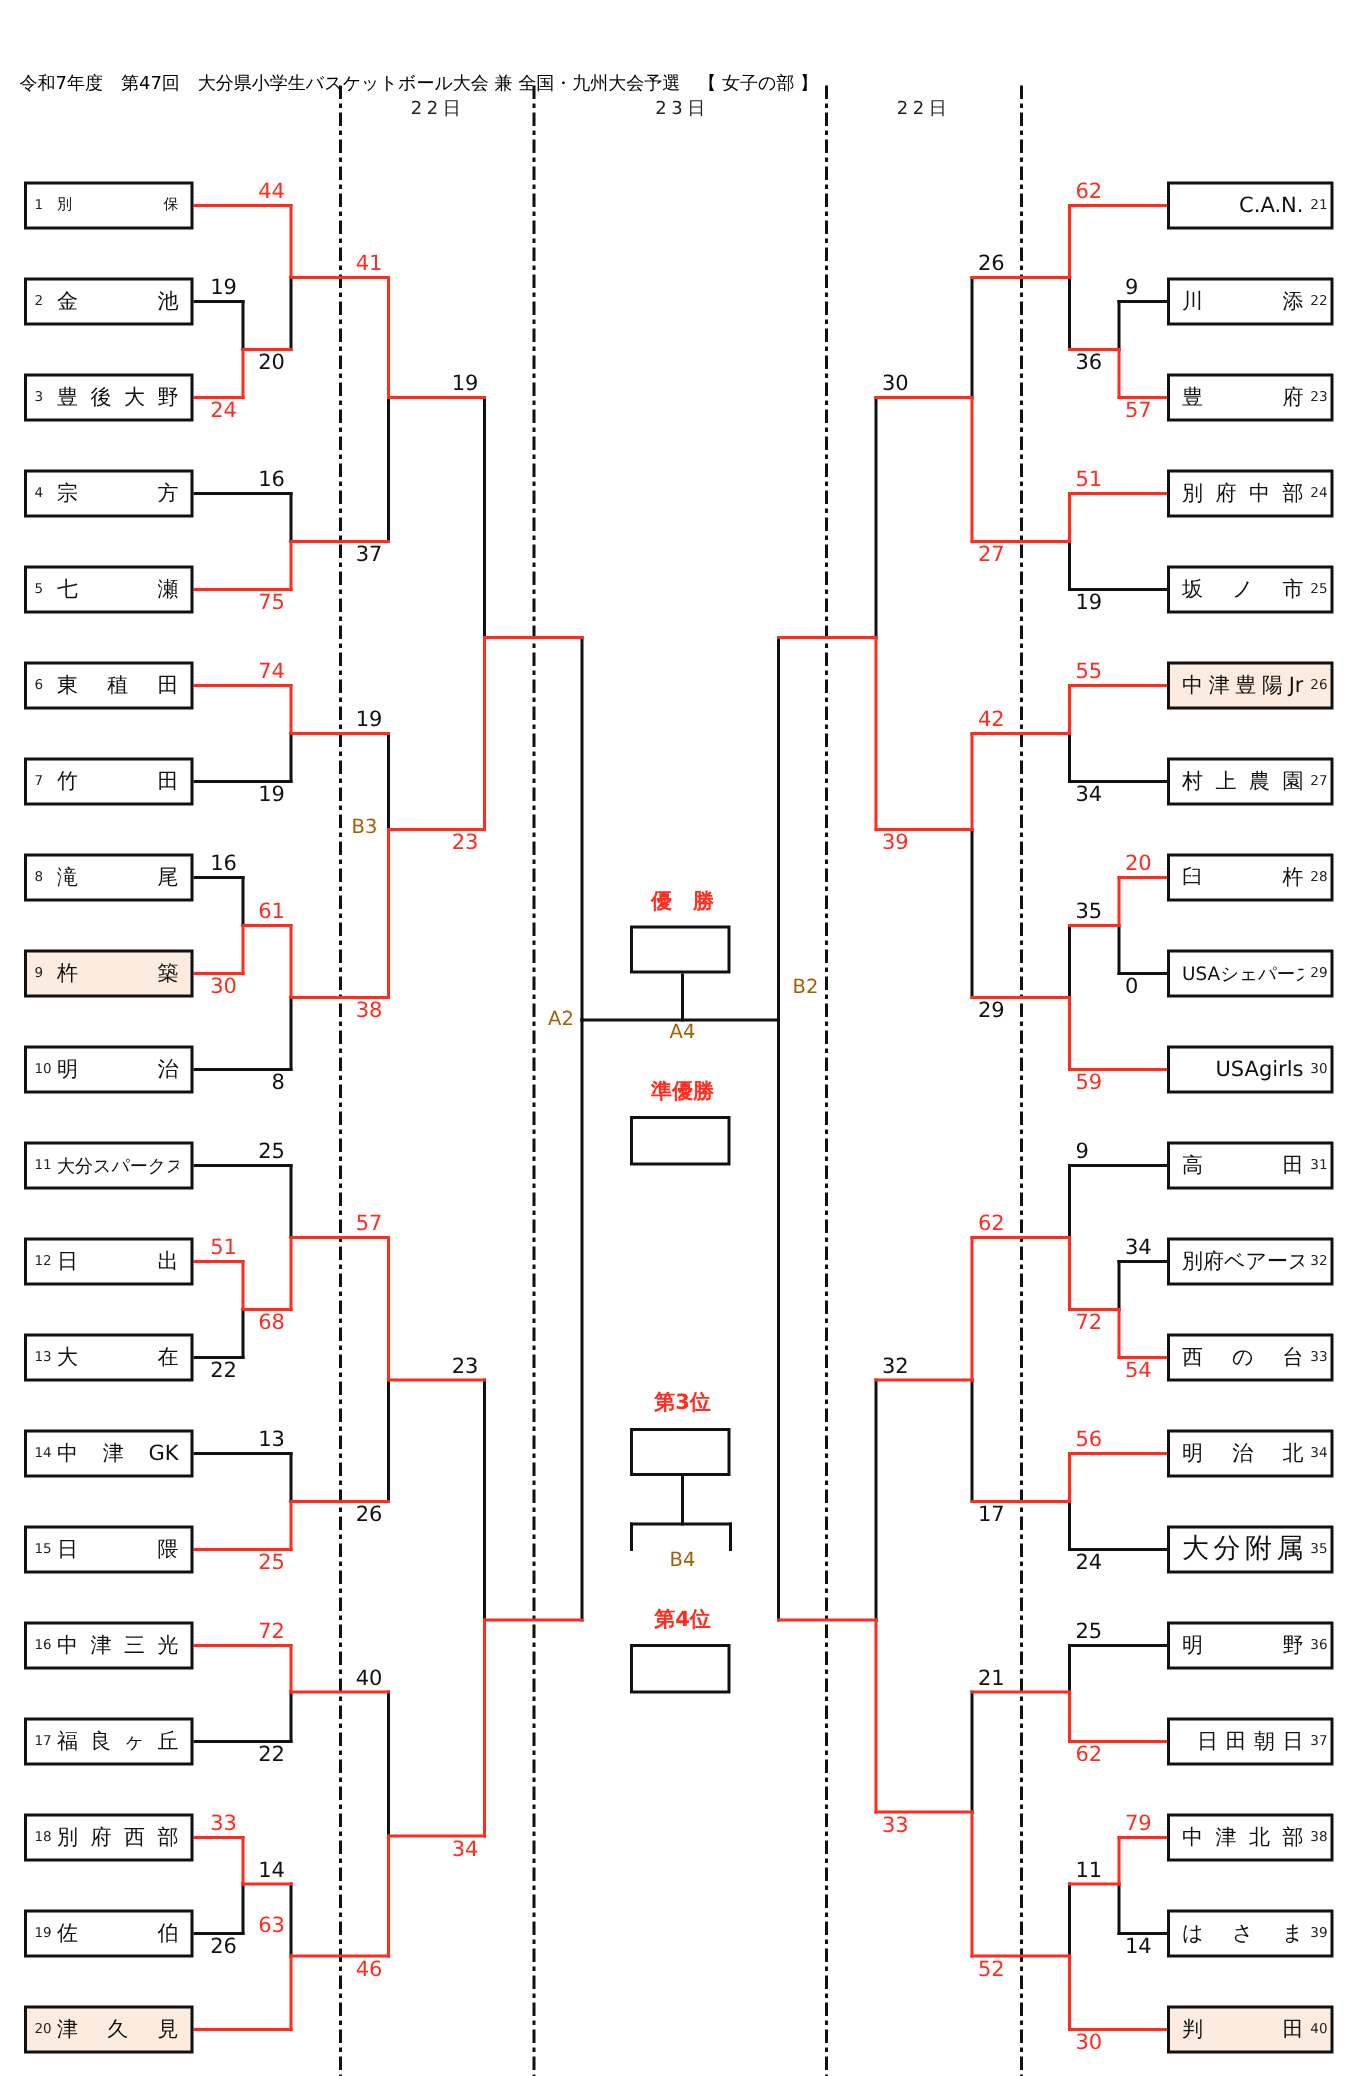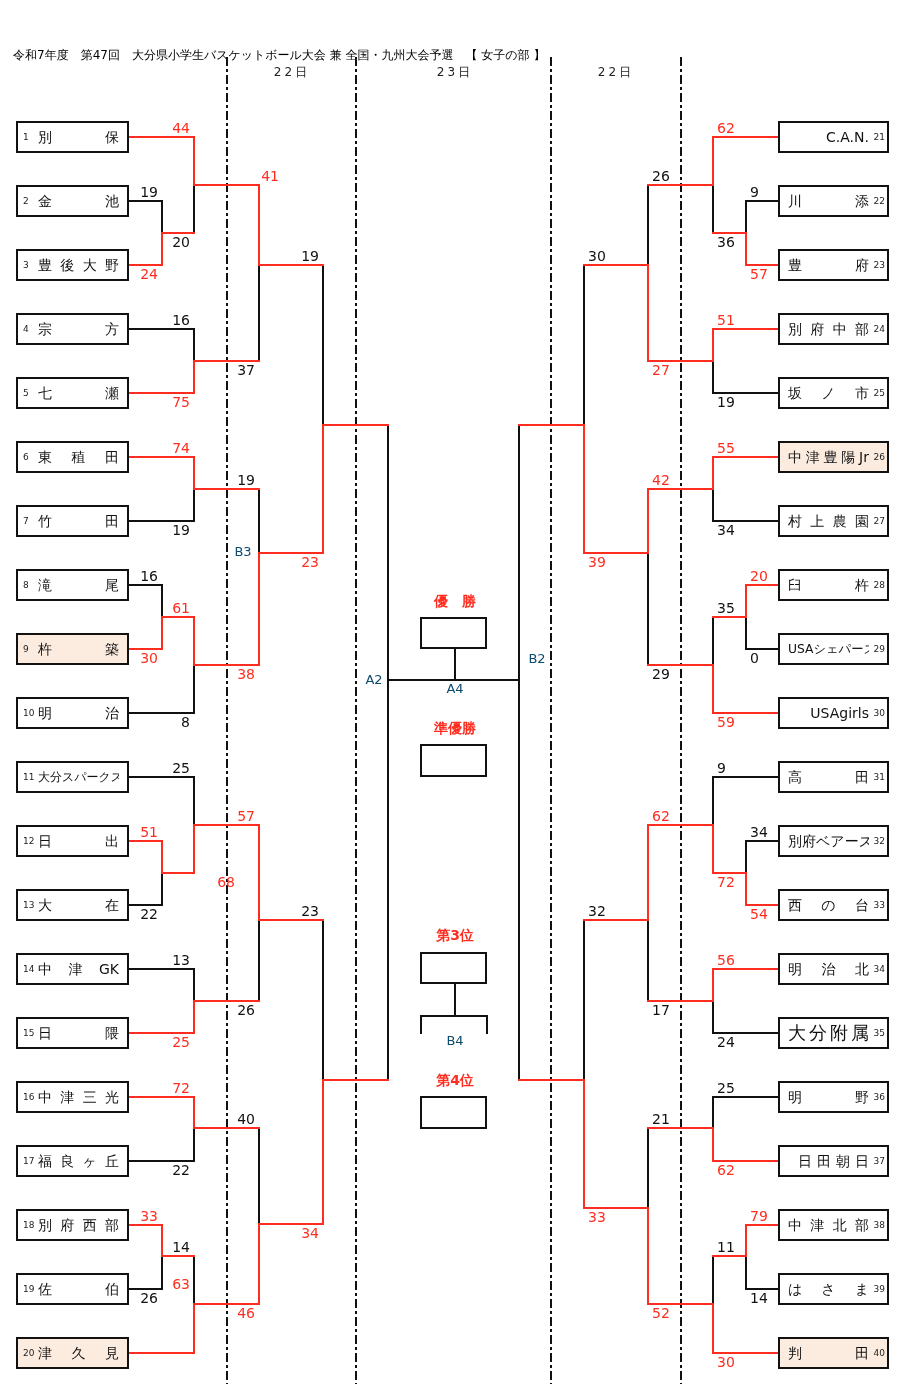--- a/index.html
+++ b/index.html
@@ -35,21 +35,21 @@
   }
   .team-box.left .team-name { left:20px; right:8px; }
   .team-box.right .team-name { left:8px; right:18px; }
   .team-name.spread { text-align:justify; text-align-last:justify; }
   .team-name.center { text-align:right; }
   .score {
     position:absolute; font-size:14px; line-height:14px; white-space:nowrap; color:#111;
   }
   .score.win { color:#ff2d20; }
   .code {
-    position:absolute; font-size:13px; line-height:14px; color:#0c4a6e;
+    position:absolute; font-size:13px; line-height:14px; color:#a16207;
     transform:translate(-50%,-50%); white-space:nowrap;
   }
   .award {
     position:absolute; left:455px; font-size:14px; font-weight:bold; line-height:16px;
     color:#ff2d20; transform:translateX(-50%); white-space:nowrap;
   }
   .result-box {
     position:absolute; left:420px; width:67px; box-sizing:border-box;
     border:2px solid #111; background:#fff;
   }
@@ -223,21 +223,21 @@
     <line x1="648" y1="920" x2="584" y2="920" stroke="#ff2d20" stroke-width="2" stroke-linecap="square"></line>
     <line x1="648" y1="1208" x2="584" y2="1208" stroke="#ff2d20" stroke-width="2" stroke-linecap="square"></line>
     <line x1="584" y1="1208" x2="584" y2="1080" stroke="#ff2d20" stroke-width="2" stroke-linecap="square"></line>
     <line x1="584" y1="425" x2="519" y2="425" stroke="#ff2d20" stroke-width="2" stroke-linecap="square"></line>
     <line x1="584" y1="1080" x2="519" y2="1080" stroke="#ff2d20" stroke-width="2" stroke-linecap="square"></line>
   </svg>
 
 <div id="teams">
     <div class="team-box left" style="top: 121px;">
       <span class="team-no">1</span>
-      <span class="team-name spread" style="font-size: 14px;">別保</span>
+      <span class="team-name spread" style="font-size: 10px;">別保</span>
     </div>
     <div class="team-box left" style="top: 185px;">
       <span class="team-no">2</span>
       <span class="team-name spread" style="font-size: 14px;">金池</span>
     </div>
     <div class="team-box left" style="top: 249px;">
       <span class="team-no">3</span>
       <span class="team-name spread" style="font-size: 14px;">豊後大野</span>
     </div>
     <div class="team-box left" style="top: 313px;">
@@ -389,36 +389,36 @@
       <span class="team-name spread" style="font-size: 14px;">判田</span>
     </div>
   </div>
 <div id="scores">
     <span class="score" style="top: 185px; left: 158px; transform: translateX(-100%);">19</span>
     <span class="score win" style="top: 267px; left: 158px; transform: translateX(-100%);">24</span>
     <span class="score win" style="top: 121px; left: 190px; transform: translateX(-100%);">44</span>
     <span class="score" style="top: 235px; left: 190px; transform: translateX(-100%);">20</span>
     <span class="score" style="top: 313px; left: 190px; transform: translateX(-100%);">16</span>
     <span class="score win" style="top: 395px; left: 190px; transform: translateX(-100%);">75</span>
-    <span class="score win" style="top: 169px; left: 255px; transform: translateX(-100%); margin-left: 24px;">41</span>
+    <span class="score win" style="top: 169px; left: 255px; transform: translateX(-100%);">41</span>
     <span class="score" style="top: 363px; left: 255px; transform: translateX(-100%);">37</span>
     <span class="score win" style="top: 441px; left: 190px; transform: translateX(-100%);">74</span>
     <span class="score" style="top: 523px; left: 190px; transform: translateX(-100%);">19</span>
     <span class="score" style="top: 569px; left: 158px; transform: translateX(-100%);">16</span>
     <span class="score win" style="top: 651px; left: 158px; transform: translateX(-100%);">30</span>
     <span class="score win" style="top: 601px; left: 190px; transform: translateX(-100%);">61</span>
     <span class="score" style="top: 715px; left: 190px; transform: translateX(-100%);">8</span>
     <span class="score" style="top: 473px; left: 255px; transform: translateX(-100%);">19</span>
     <span class="score win" style="top: 667px; left: 255px; transform: translateX(-100%);">38</span>
     <span class="score" style="top: 249px; left: 319px; transform: translateX(-100%);">19</span>
     <span class="score win" style="top: 555px; left: 319px; transform: translateX(-100%);">23</span>
     <span class="score win" style="top: 825px; left: 158px; transform: translateX(-100%);">51</span>
     <span class="score" style="top: 907px; left: 158px; transform: translateX(-100%);">22</span>
     <span class="score" style="top: 761px; left: 190px; transform: translateX(-100%);">25</span>
-    <span class="score win" style="top: 875px; left: 190px; transform: translateX(-100%); margin-left: 45px;">68</span>
+    <span class="score win" style="top: 875px; left: 190px; transform: translateX(-100%);">68</span>
     <span class="score" style="top: 953px; left: 190px; transform: translateX(-100%);">13</span>
     <span class="score win" style="top: 1035px; left: 190px; transform: translateX(-100%);">25</span>
     <span class="score win" style="top: 809px; left: 255px; transform: translateX(-100%);">57</span>
     <span class="score" style="top: 1003px; left: 255px; transform: translateX(-100%);">26</span>
     <span class="score win" style="top: 1081px; left: 190px; transform: translateX(-100%);">72</span>
     <span class="score" style="top: 1163px; left: 190px; transform: translateX(-100%);">22</span>
     <span class="score win" style="top: 1209px; left: 158px; transform: translateX(-100%);">33</span>
     <span class="score" style="top: 1291px; left: 158px; transform: translateX(-100%);">26</span>
     <span class="score" style="top: 1240px; left: 190px; transform: translateX(-100%);">14</span>
     <span class="score win" style="top: 1277px; left: 190px; transform: translateX(-100%);">63</span>

